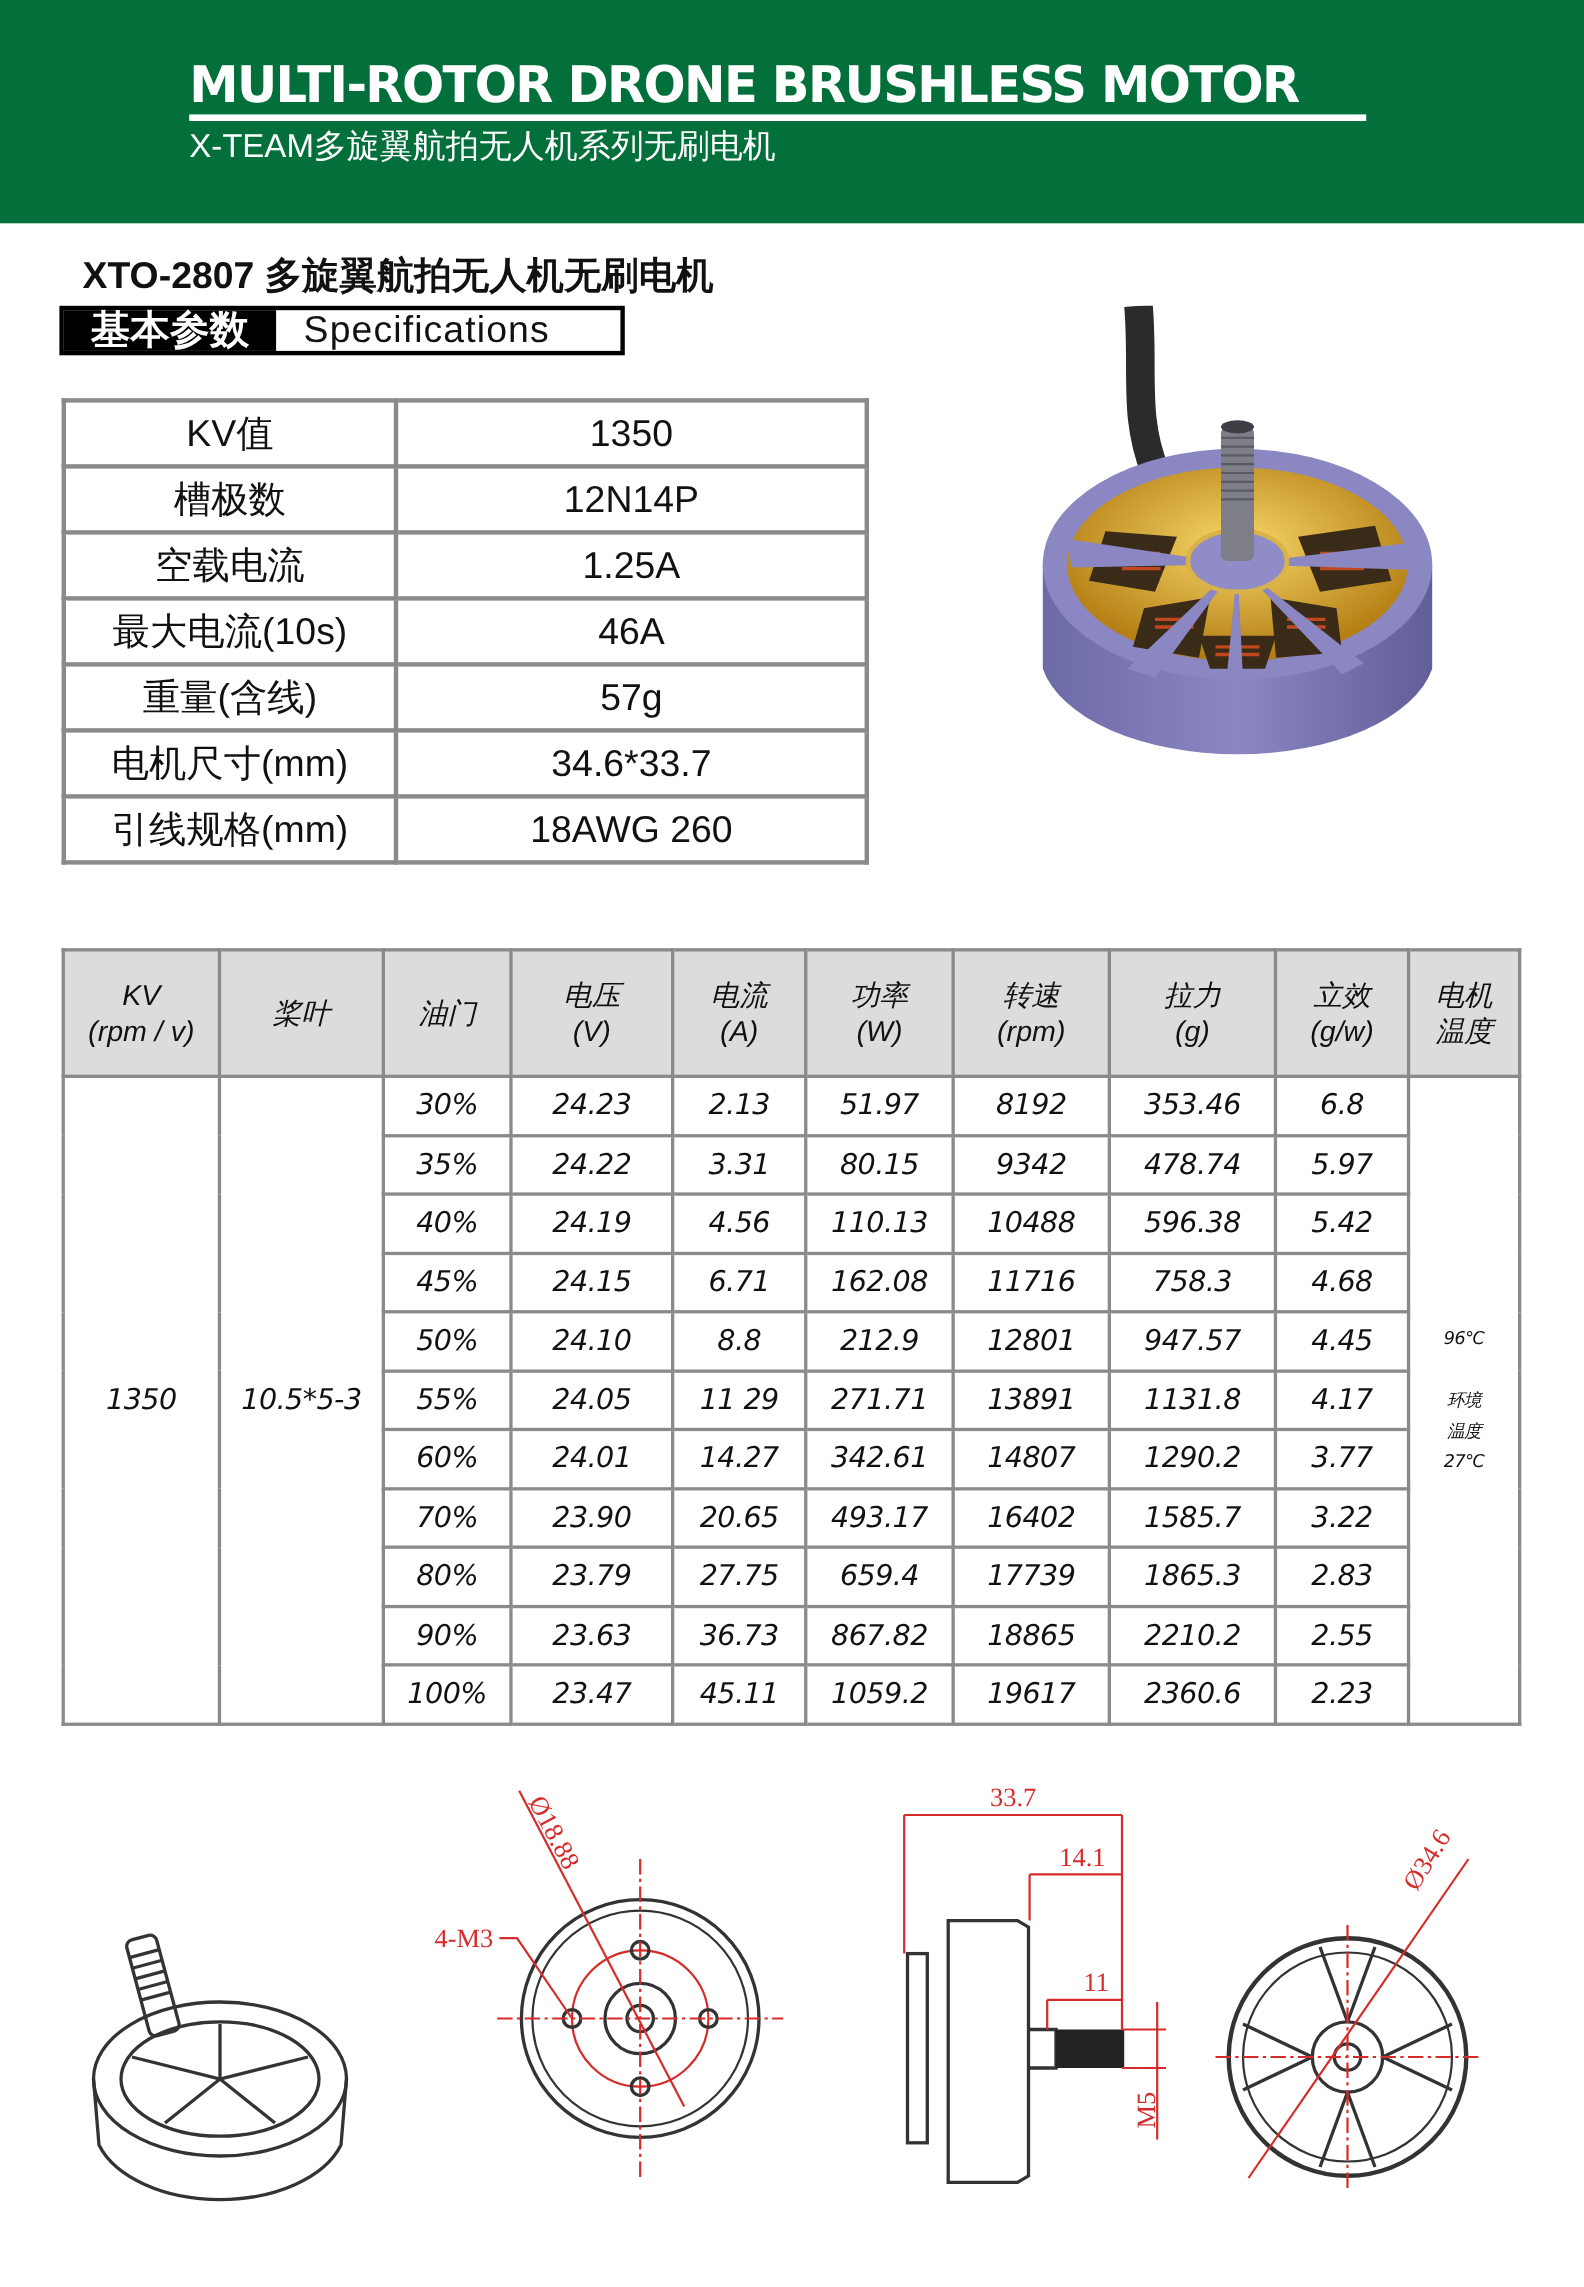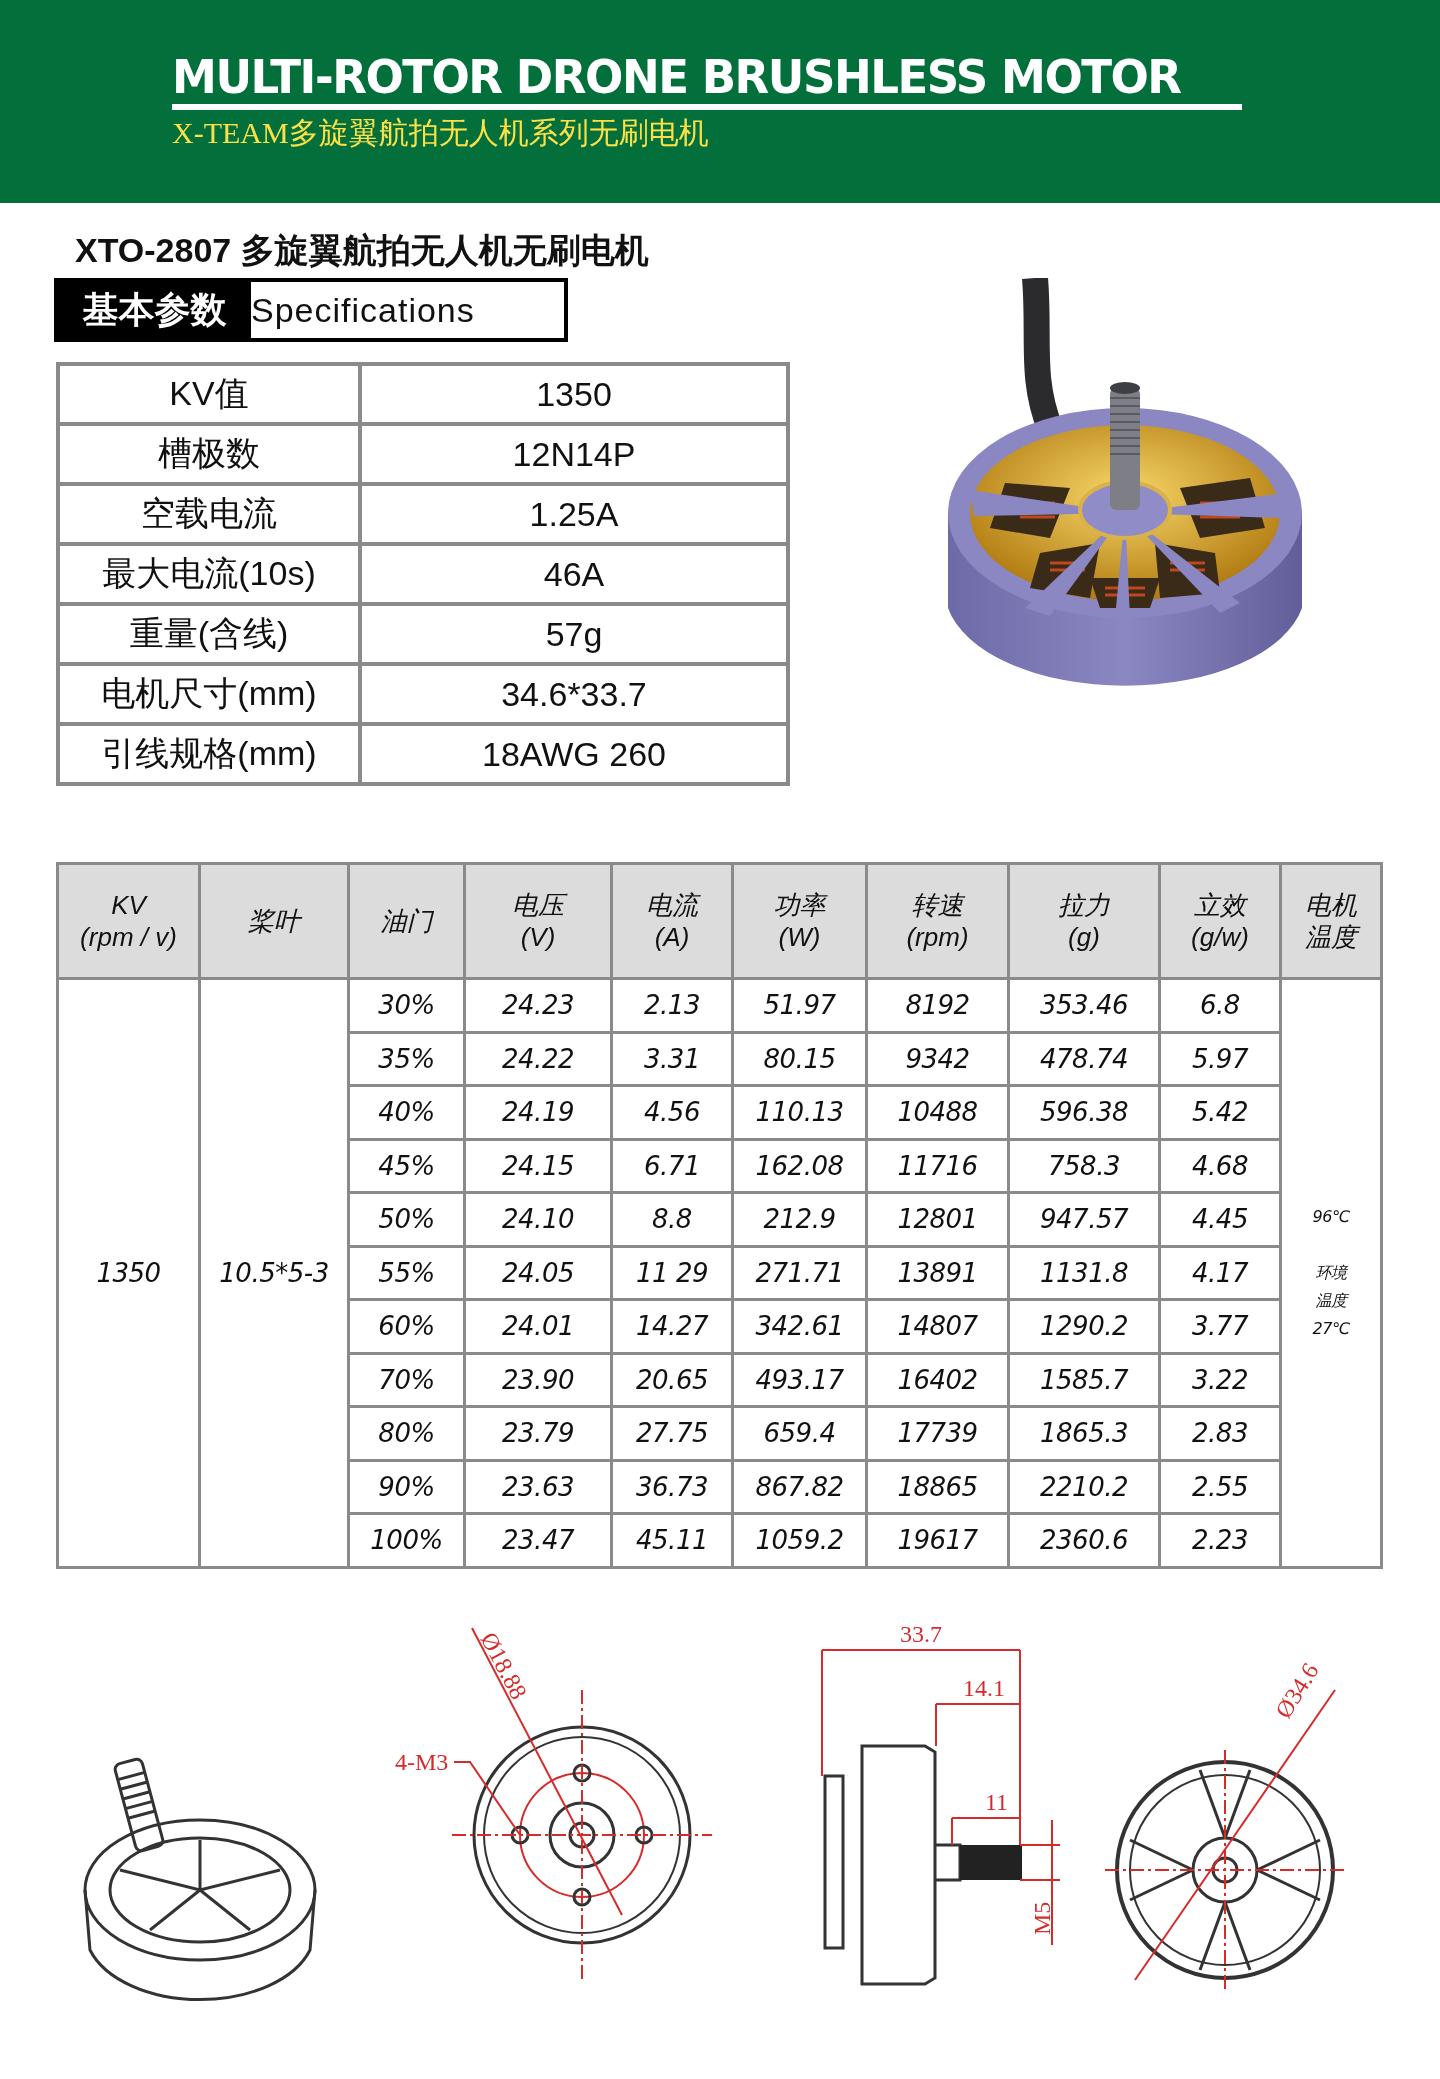--- a/index.html
+++ b/index.html
@@ -2,25 +2,25 @@
 <html><head>
 <meta charset="utf-8">
 <style>
   * { box-sizing: border-box; margin: 0; padding: 0; }
   body { width: 1440px; height: 2079px; background: #ffffff; position: relative; overflow: hidden;
          font-family: "Liberation Sans", "DejaVu Sans", sans-serif; color: #111; }
   .banner { position: absolute; left: 0; top: 0; width: 1440px; height: 203px; background: #03703c; }
   .banner-title { position: absolute; left: 172px; top: 50px; font-family: "DejaVu Sans", sans-serif;
                   font-weight: bold; font-size: 46px; color: #fff; letter-spacing: -1.5px; transform: scaleX(0.98); transform-origin: left; white-space: nowrap; }
   .banner-rule { position: absolute; left: 172px; top: 104px; width: 1070px; height: 6px; background: #fff; }
-  .banner-sub { position: absolute; left: 172px; top: 113px; font-size: 30px; color: #fde047; white-space: nowrap; font-family: Liberation Serif, serif; }
+  .banner-sub { position: absolute; left: 172px; top: 113px; font-size: 30px; color: #ffffff; white-space: nowrap; }
 
   .model-title { position: absolute; left: 75px; top: 228px; font-size: 34px; font-weight: bold; white-space: nowrap; }
 
-  .spec-tab { position: absolute; left: 54px; top: 278px; width: 514px; height: 64px; border: 4px solid #000; display: flex; }
+  .spec-tab { position: absolute; left: 54px; top: 278px; width: 514px; height: 45px; border: 4px solid #000; display: flex; gap: 25px; }
   .spec-tab .cn { background: #000; color: #fff; font-size: 36px; font-weight: bold; width: 193px; display: flex; align-items: center; justify-content: center; }
   .spec-tab .en { flex: 1; font-size: 34px; display: flex; align-items: center; letter-spacing: 1px; }
 
   table { border-collapse: collapse; position: absolute; }
   .spec-table { left: 56px; top: 362px; width: 734px; }
   .spec-table td { border: 4px solid #8a8a8a; height: 60px; font-size: 34px; text-align: center; vertical-align: middle; }
   .spec-table td.k { width: 302px; }
 
   .photo { position: absolute; left: 930px; top: 278px; width: 390px; height: 440px; }
 

